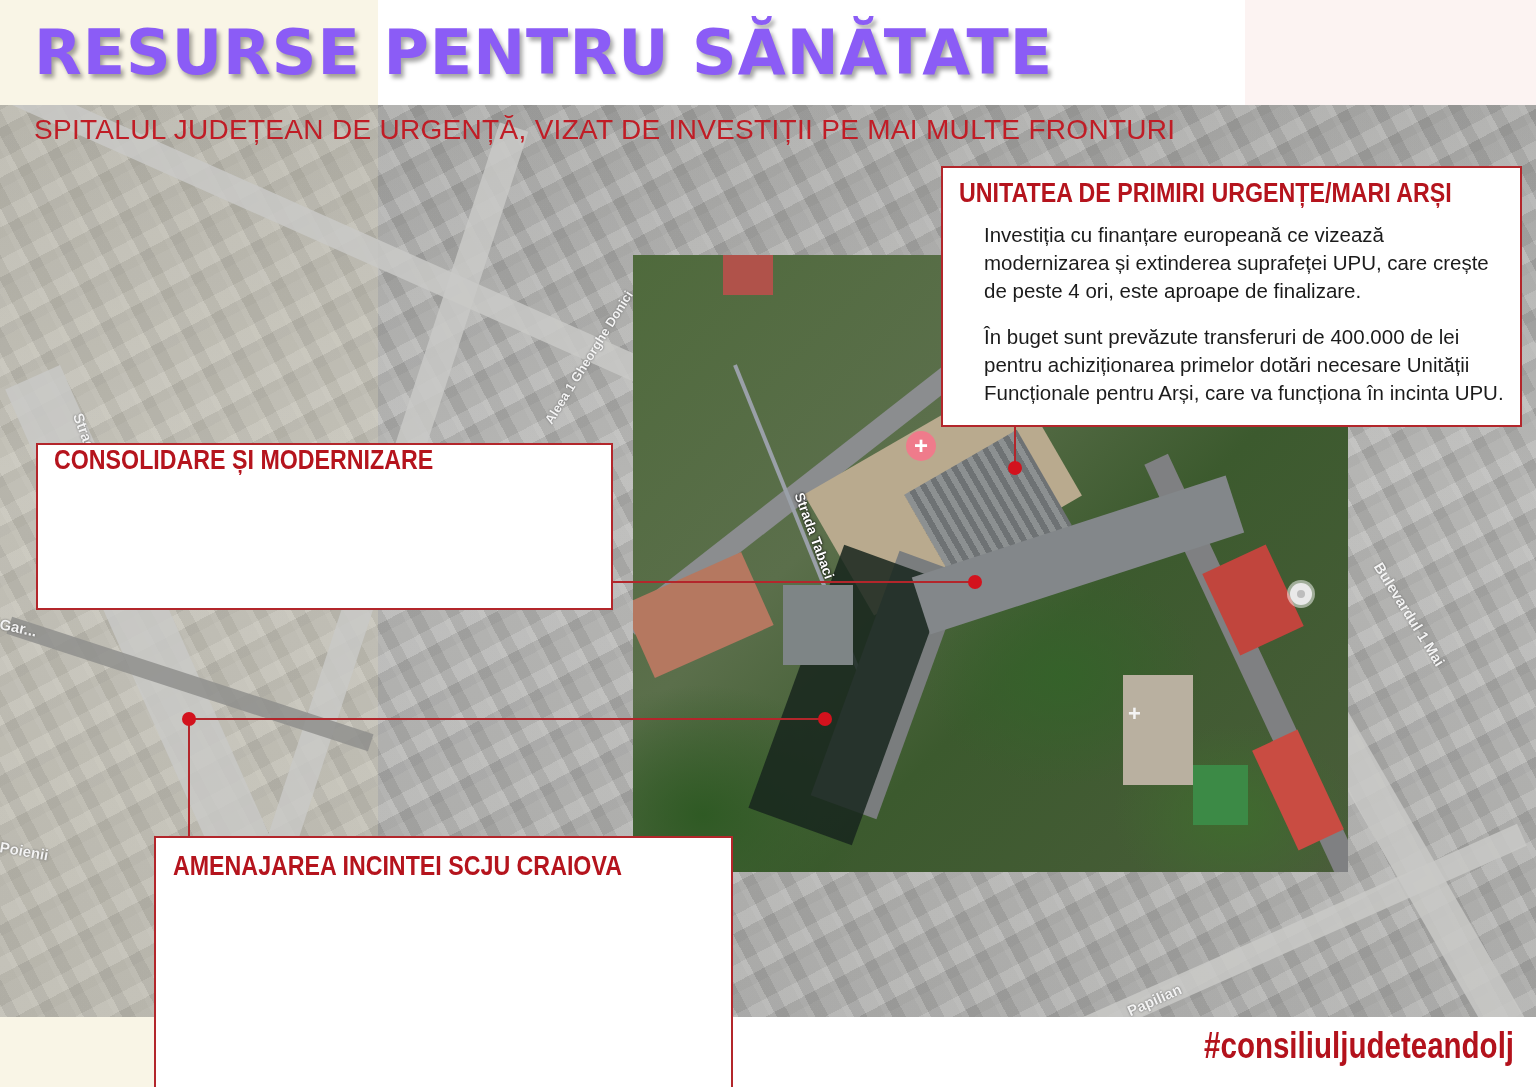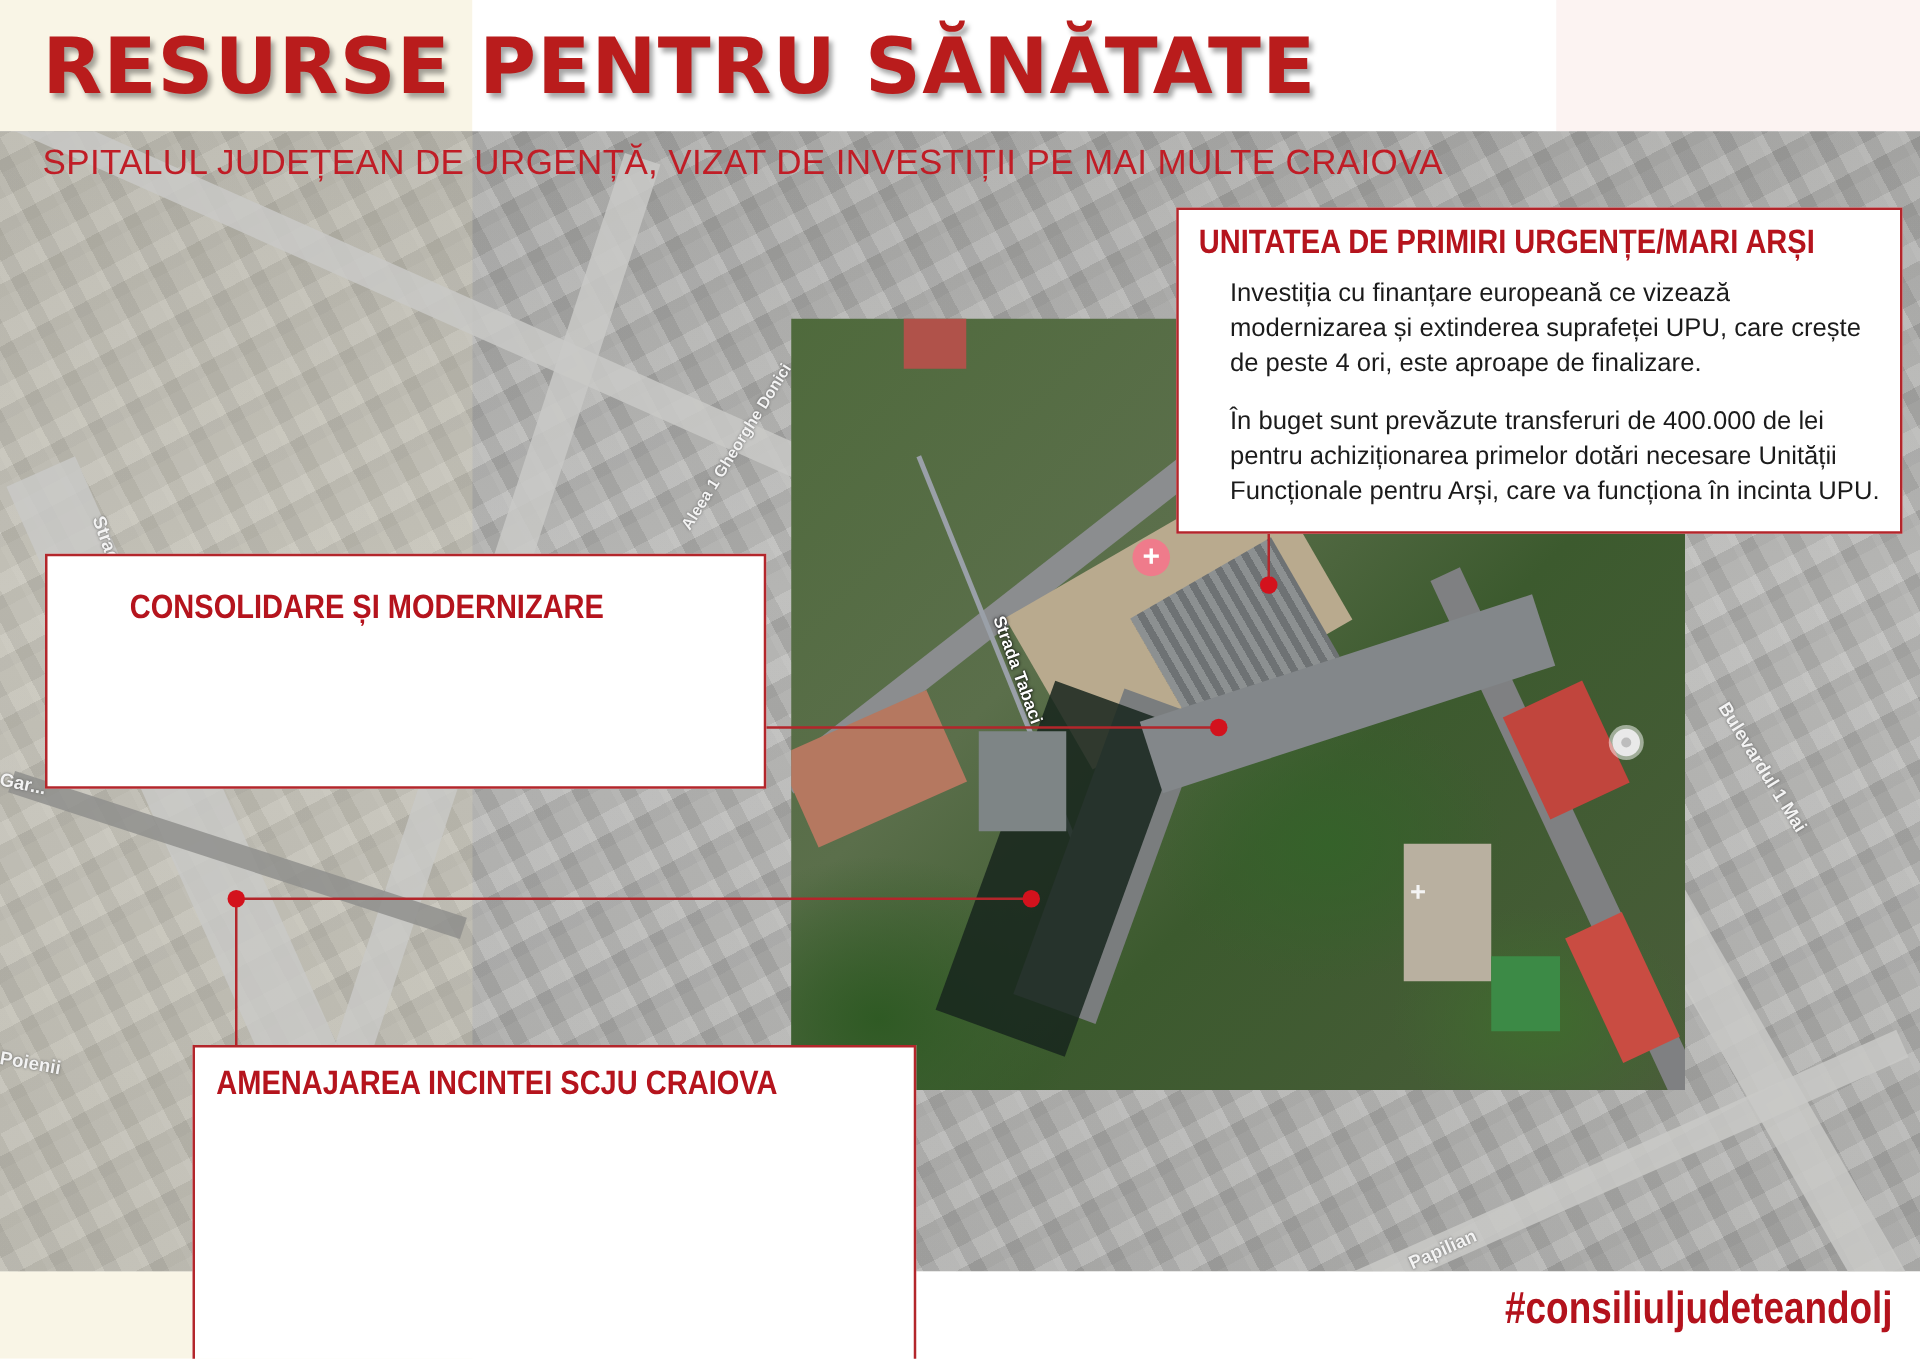--- a/index.html
+++ b/index.html
@@ -51,21 +51,21 @@
   .poi-marker {
     position:absolute; width:22px; height:22px; border-radius:50%; background:#e9e9e9;
     box-shadow:0 0 0 3px rgba(255,255,255,0.5);
   }
   .poi-marker::after { content:""; position:absolute; left:7px; top:7px; width:8px; height:8px; border-radius:50%; background:#bdbdbd; }
 
   
   .title {
     position:absolute; left:34px; top:22px; margin:0;
     font-family:"DejaVu Sans", sans-serif; font-weight:bold; font-size:62px; letter-spacing:1px;
-    color:#b91c1c; text-shadow:3px 4px 4px rgba(0,0,0,0.35); line-height:1;
+    color:#8b5cf6; text-shadow:3px 4px 4px rgba(0,0,0,0.35); line-height:1;
   }
   .subtitle {
     position:absolute; left:34px; top:116px; margin:0;
     font-family:"Liberation Sans", sans-serif; font-size:28px; color:#c01d26;
     letter-spacing:0.3px; line-height:1; white-space:nowrap;
   }
 
   
   .callout {
     position:absolute; background:#ffffff; border:2px solid #b3262b; box-sizing:border-box;
@@ -131,42 +131,42 @@
   <div class="sat-building" style="left:90px;top:-10px;width:50px;height:50px;background:#b0524a;"></div>
 
   <div class="hospital-marker" style="left:273px;top:176px;">+</div>
   <div class="helipad-cross" style="left:495px;top:446px;">+</div>
   <div class="poi-marker" style="left:657px;top:328px;"></div>
 
   <span class="sat-label" style="left:166px;top:230px;transform:rotate(70deg);">Strada Tabaci</span>
 </div>
 
 <h1 class="title">RESURSE PENTRU SĂNĂTATE</h1>
-<p class="subtitle">SPITALUL JUDEȚEAN DE URGENȚĂ, VIZAT DE INVESTIȚII PE MAI MULTE CRAIOVA</p>
+<p class="subtitle">SPITALUL JUDEȚEAN DE URGENȚĂ, VIZAT DE INVESTIȚII PE MAI MULTE FRONTURI</p>
 
 <div class="line" style="left:1014px;top:427px;width:2px;height:41px;"></div>
 <div class="dot" style="left:1008px;top:461px;"></div>
 
 <div class="line" style="left:613px;top:581px;width:362px;height:2px;"></div>
 <div class="dot" style="left:968px;top:575px;"></div>
 
 <div class="line" style="left:189px;top:718px;width:636px;height:2px;"></div>
 <div class="line" style="left:188px;top:719px;width:2px;height:120px;"></div>
 <div class="dot" style="left:182px;top:712px;"></div>
 <div class="dot" style="left:818px;top:712px;"></div>
 
 <div class="callout" style="left:941px;top:166px;width:581px;height:261px;padding:12px 0 0 16px;">
   <h2>UNITATEA DE PRIMIRI URGENȚE/MARI ARȘI</h2>
   <div style="padding:14px 14px 0 25px;">
     <p>Investiția cu finanțare europeană ce vizează modernizarea și extinderea suprafeței UPU, care crește de peste 4 ori, este aproape de finalizare.</p>
     <p class="para2">În buget sunt prevăzute transferuri de 400.000 de lei pentru achiziționarea primelor dotări necesare Unității Funcționale pentru Arși, care va funcționa în incinta UPU.</p>
   </div>
 </div>
 
-<div class="callout" style="left:36px;top:443px;width:577px;height:188px;padding:27px 0 0 16px;text-align:center;">
+<div class="callout" style="left:36px;top:443px;width:577px;height:167px;padding:2px 0 0 16px;">
   <h2>CONSOLIDARE ȘI MODERNIZARE</h2>
 </div>
 
 <div class="callout" style="left:154px;top:836px;width:579px;height:262px;padding:15px 0 0 17px;">
   <h2>AMENAJAREA INCINTEI SCJU CRAIOVA</h2>
 </div>
 
 <p class="hashtag">#consiliuljudeteandolj</p>
 
 </body></html>

